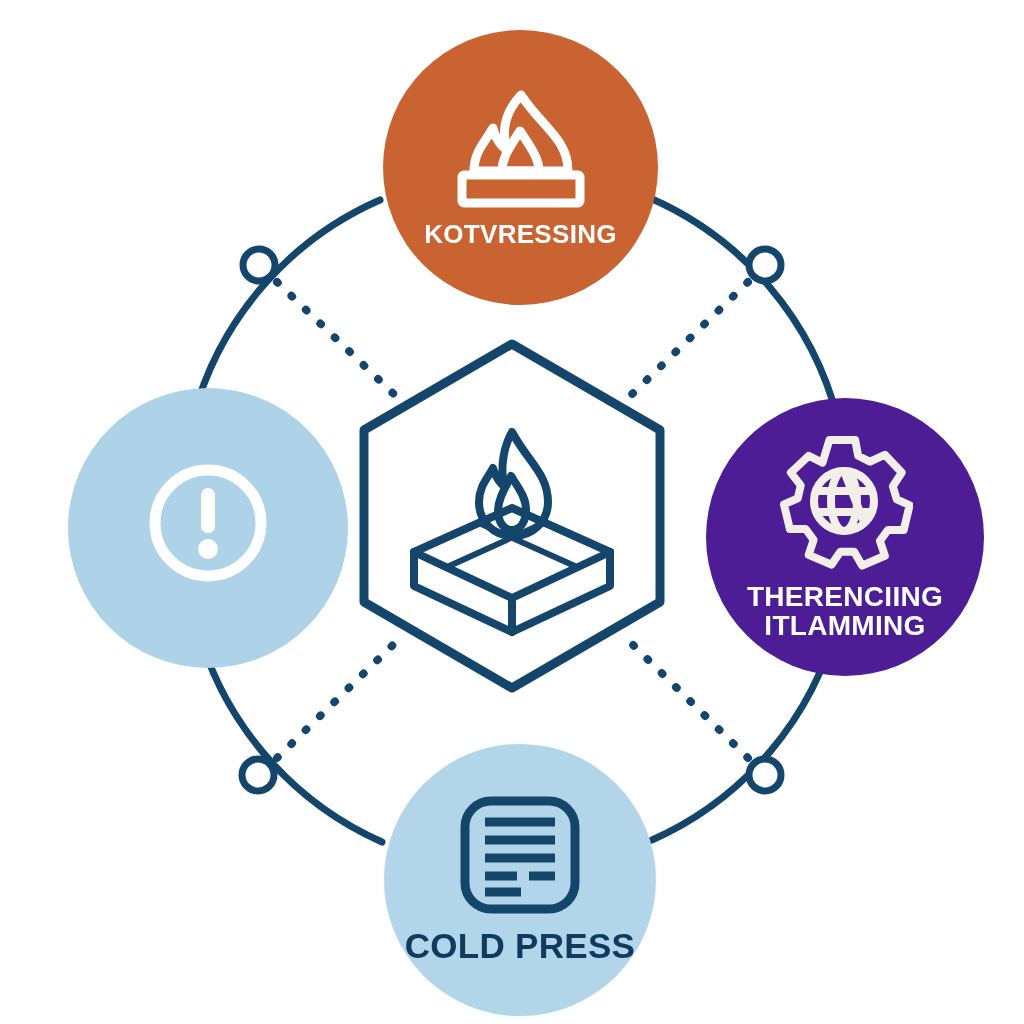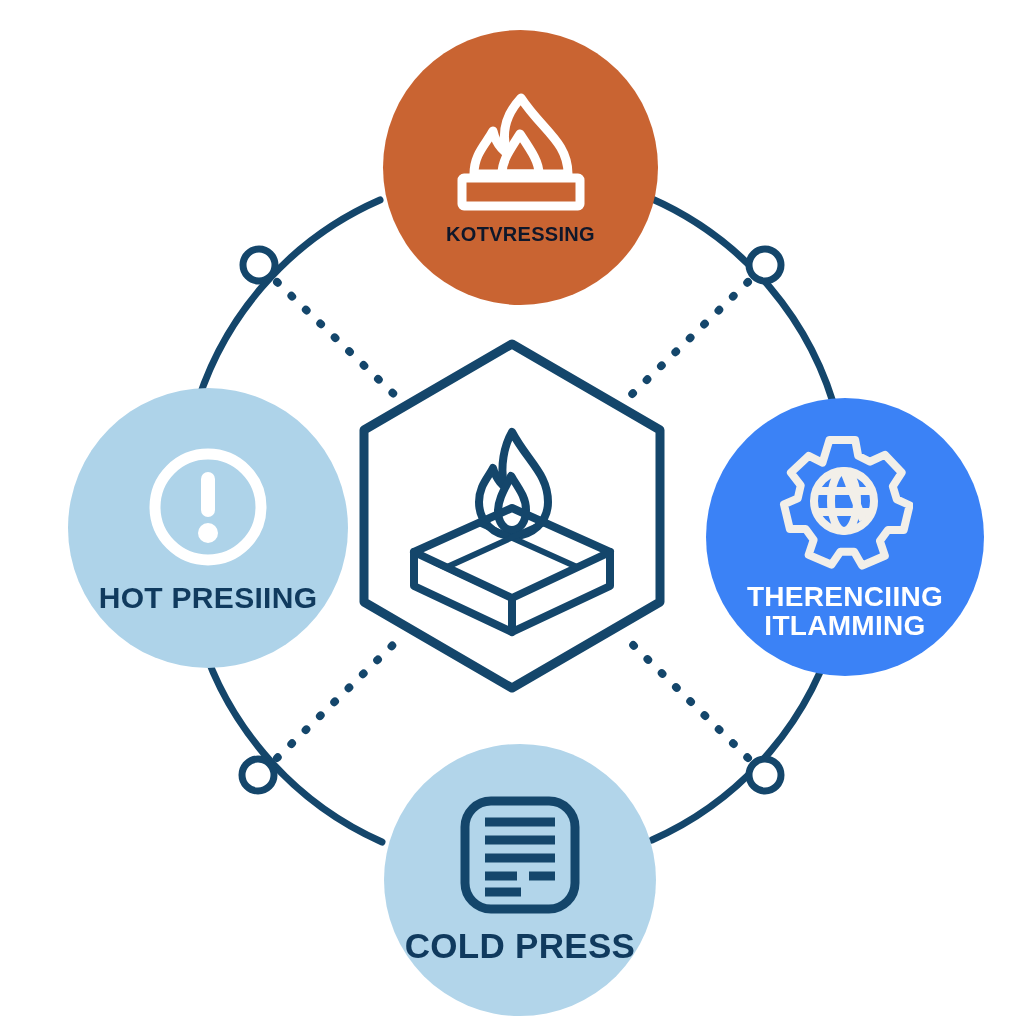--- a/index.html
+++ b/index.html
@@ -53,22 +53,22 @@
   
   #node-top {
     left: 383px;
     top: 30px;
     width: 275px;
     height: 275px;
     background: #c96432;
   }
   #node-top .node-icon { margin-bottom: 8px; }
   #node-top .node-label {
-    color: #0f172a;
-    font-size: 20px;
+    color: #ffffff;
+    font-size: 26px;
     margin-top: 2px;
   }
 
   
   #node-left {
     left: 68px;
     top: 388px;
     width: 280px;
     height: 280px;
     background: #aed3e9;
@@ -78,21 +78,21 @@
     color: #103a5e;
     font-size: 30px;
   }
 
   
   #node-right {
     left: 706px;
     top: 398px;
     width: 278px;
     height: 278px;
-    background: #3b82f6;
+    background: #4c1d95;
   }
   #node-right .node-icon { margin-bottom: 12px; }
   #node-right .node-label {
     color: #ffffff;
     font-size: 28px;
   }
   #node-right .node-label span { display: block; }
 
   
   #node-bottom {
@@ -205,21 +205,20 @@
   </div>
 
   <div class="node" id="node-left">
     <span class="node-icon">
       <svg width="130" height="130" viewBox="0 0 130 130" aria-hidden="true">
         <circle cx="65" cy="65" r="53" fill="none" stroke="#ffffff" stroke-width="11"></circle>
         <rect x="58" y="30" width="14" height="45" rx="7" fill="#ffffff"></rect>
         <circle cx="65" cy="91" r="10" fill="#ffffff"></circle>
       </svg>
     </span>
-    <span class="node-label">HOT PRESIING</span>
   </div>
 
   <div class="node" id="node-right">
     <span class="node-icon">
       <svg width="136" height="136" viewBox="0 0 136 136" aria-hidden="true">
         <g fill="none" stroke="#f2efe9" stroke-width="8" stroke-linejoin="round">
           <path d="M 55 8 L 81 8 L 84 24 L 96 30 L 111 23 L 128 41
                    L 119 55 L 123 68 L 136 74 L 130 99 L 114 99
                    L 106 110 L 111 125 L 88 135 L 80 121 L 66 121
                    L 57 134 L 34 124 L 39 109 L 31 98 L 15 98

